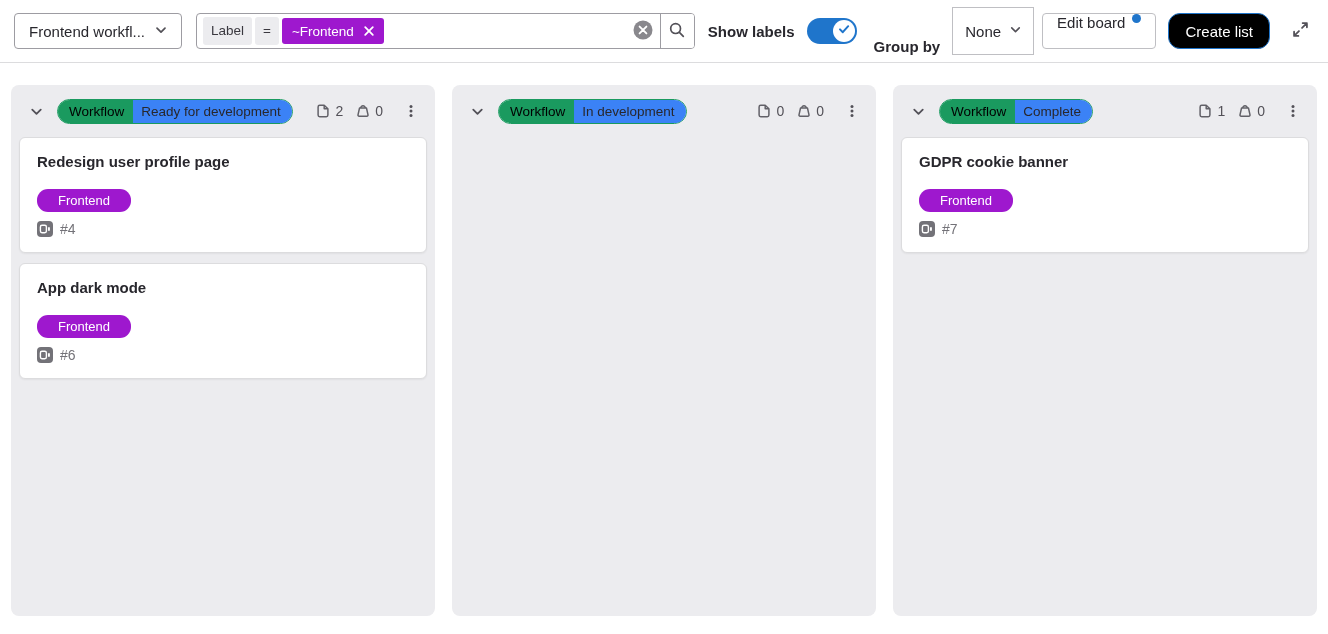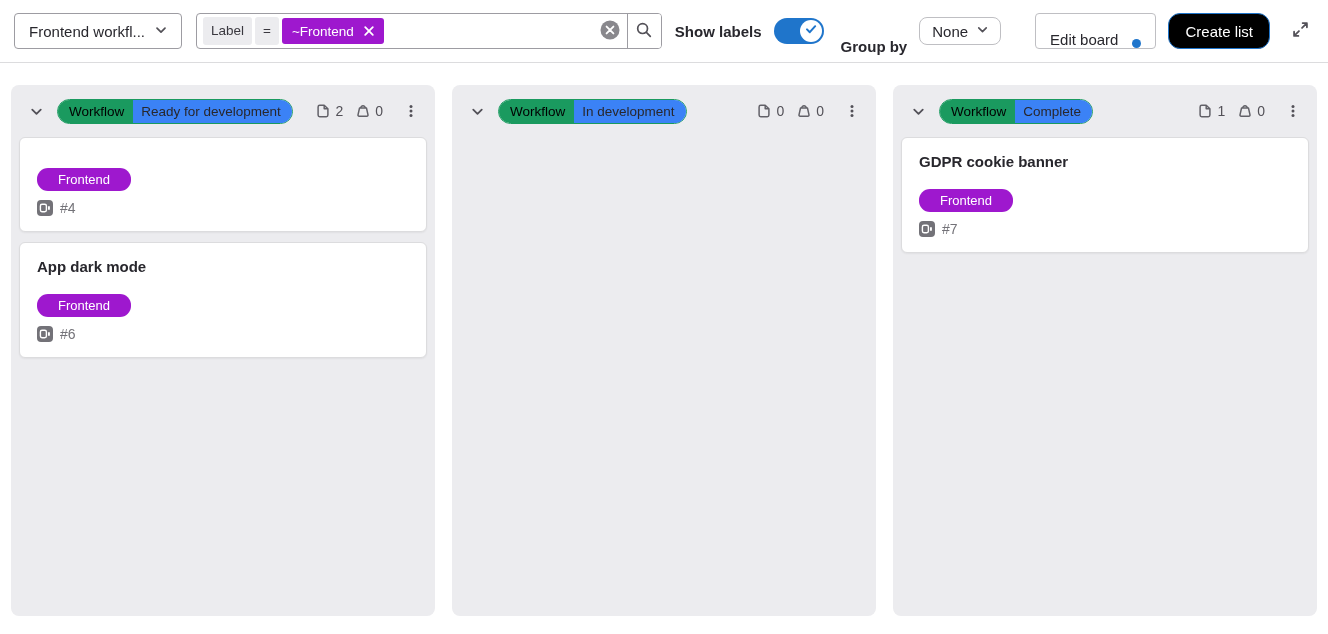--- a/index.html
+++ b/index.html
@@ -61,28 +61,28 @@
     margin-left:12px; width:50px; height:26px; flex:0 0 50px;
     background:#1f75cb; border-radius:13px; position:relative; cursor:pointer;
   }
   .toggle .knob {
     position:absolute; top:2px; right:2px; width:22px; height:22px;
     background:#fff; border-radius:50%;
     display:flex; align-items:center; justify-content:center;
   }
   .groupby-label { margin-left:17px;margin-top:30px; }
   .dropdown-btn {
-    margin-left:12px; height:28px; padding:0 10px 0 12px;
+    margin-left:12px; height:48px; padding:0 10px 0 12px;
     display:flex; align-items:center; gap:7px;
-    background:#fff; border:1px solid #bfbfc3; border-radius:8px;
+    background:#fff; border:1px solid #bfbfc3; border-radius:0;
     font-size:15px; color:#28272d; cursor:pointer; white-space:nowrap;
   }
   .edit-board-btn {
-    margin-left:34px; height:36px; padding:0 14px;
-    display:flex; align-items:flex-end; gap:14px;
+    margin-left:8px; height:36px; padding:0 14px;
+    display:flex; align-items:flex-start; gap:7px;
     background:#fff; border:1px solid #bfbfc3; border-radius:4px;
     font-size:15px; color:#28272d; cursor:pointer; white-space:nowrap;
   }
   .edit-board-btn .dot { width:9px; height:9px; border-radius:50%; background:#1f75cb; }
   .create-list-btn {
     margin-left:12px; height:36px; padding:0 16px;
     display:flex; align-items:center;
     background:#000000; border:1px solid #1f75cb; border-radius:12px;
     font-size:15px; color:#fff; cursor:pointer; white-space:nowrap;
   }
@@ -275,20 +275,21 @@
         <button class="col-menu-btn">
           <svg width="16" height="16" viewBox="0 0 16 16">
               <circle cx="8" cy="3.4" r="1.5" fill="#535158"></circle>
               <circle cx="8" cy="8" r="1.5" fill="#535158"></circle>
               <circle cx="8" cy="12.6" r="1.5" fill="#535158"></circle>
             </svg>
         </button>
       </div>
       <div class="cards">
         <div class="card">
+          <div class="card-title">Redesign user profile page</div>
           <span class="card-label">Frontend</span>
           <div class="card-footer">
             <span class="type-icon">
               <svg width="16" height="16" viewBox="0 0 16 16">
                   <rect x="0" y="0" width="16" height="16" rx="4" fill="#737278"></rect>
                   <rect x="3.4" y="4.3" width="6" height="7.4" rx="1.6" fill="none" stroke="#fff" stroke-width="1.4"></rect>
                   <rect x="11" y="6.1" width="1.9" height="3.8" rx="0.95" fill="#fff"></rect>
                 </svg>
             </span>
             <span class="card-ref">#4</span>

